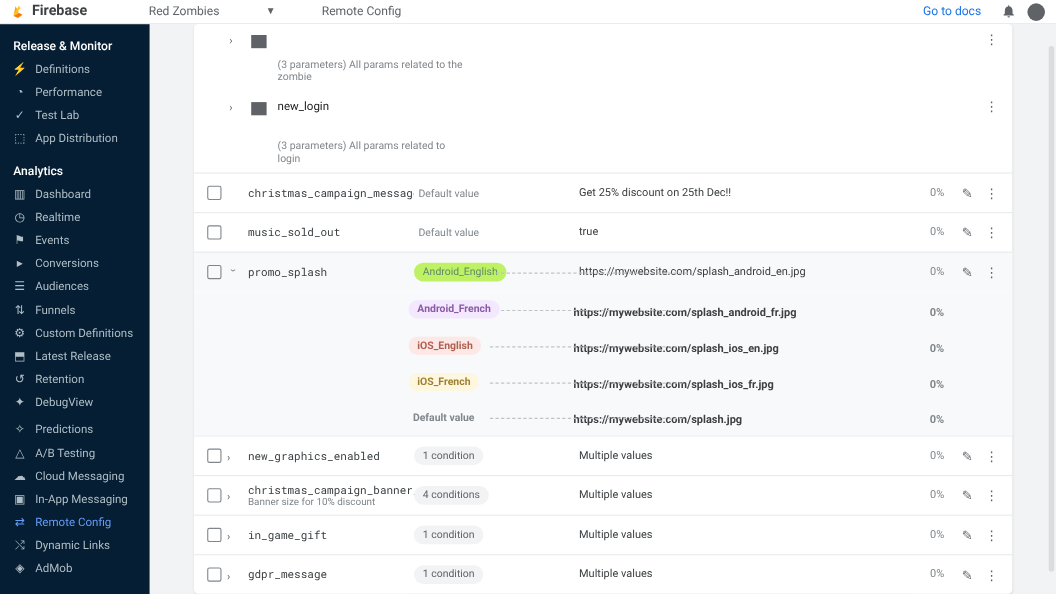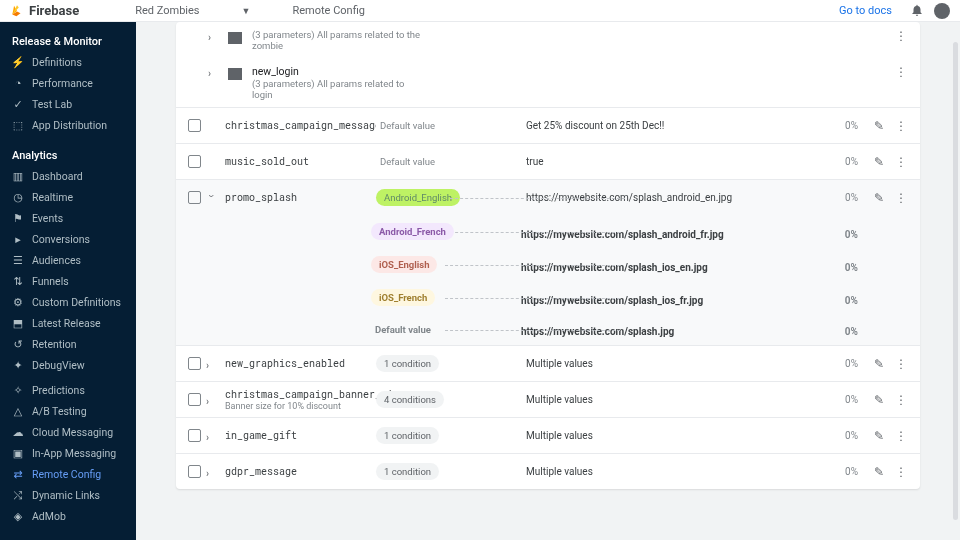--- a/index.html
+++ b/index.html
@@ -21,21 +21,21 @@
 .side-item { display: flex; align-items: center; gap: 8px; padding: 4px 12px; cursor: pointer; font-size: 10.5px; }
 .side-item.active { color: #669df6; }
 .side-ic { width: 12px; height: 12px; display: inline-flex; align-items: center; justify-content: center; font-size: 11px; }
 .side-blank { height: 6px; }
 .content { flex: 1; background: #f1f3f4; overflow: auto; padding: 0 40px 20px; position: relative; }
 .card { background: #fff; border-radius: 4px; box-shadow: 0 1px 2px rgba(0,0,0,0.1); margin-top: 0; }
 .group-row { display: flex; align-items: flex-start; padding: 7px 12px; gap: 10px; }
 .chev { font-size: 10px; color: #5f6368; cursor: pointer; width: 10px; margin-top: 3px; }
 .folder-ic { width: 14px; height: 12px; background: #5f6368; display: inline-block; margin-top: 3px; }
 .group-name { font-size: 10.5px; color: #202124; }
-.group-desc { font-size: 9.5px; color: #80868b; max-width: 170px; }
+.group-desc { font-size: 9.5px; color: #80868b; max-width: 170px; margin-top: 25px; }
 .row { display: flex; align-items: center; border-top: 1px solid #e8eaed; padding: 0 12px; min-height: 36px; }
 .row.open { background: #f8f9fa; }
 .cb { width: 13px; height: 13px; border: 1.5px solid #80868b; border-radius: 2px; cursor: pointer; }
 .expand-col { width: 20px; display: flex; justify-content: center; }
 .name-col { width: 155px; font-family: "Roboto Mono", monospace; font-size: 10px; color: #3c4043; padding-left: 4px; }
 .name-col .sub { font-family: Roboto, sans-serif; font-size: 9px; color: #80868b; }
 .cond-col { width: 150px; }
 .val-col { flex: 1; font-size: 10px; color: #3c4043; }
 .pct-col { width: 50px; font-size: 10px; color: #80868b; text-align: right; }
 .act-col { width: 50px; display: flex; gap: 8px; justify-content: flex-end; align-items: center; }

